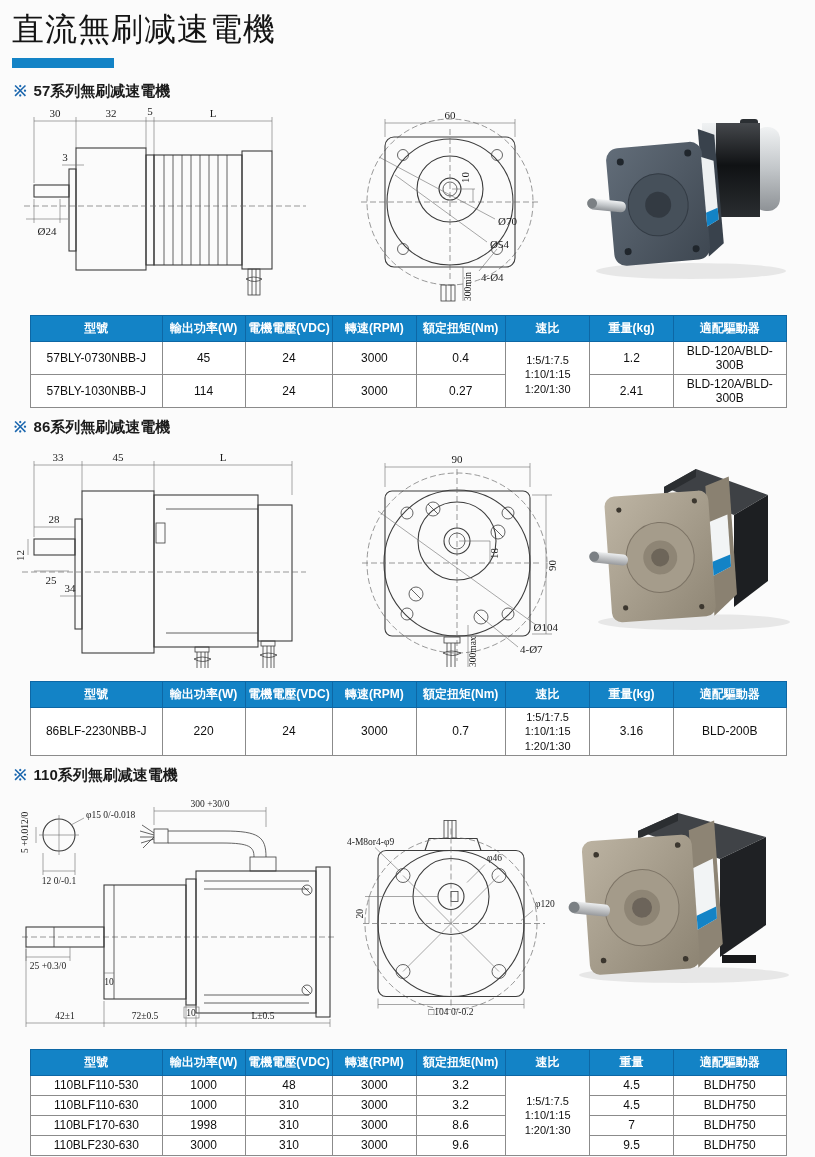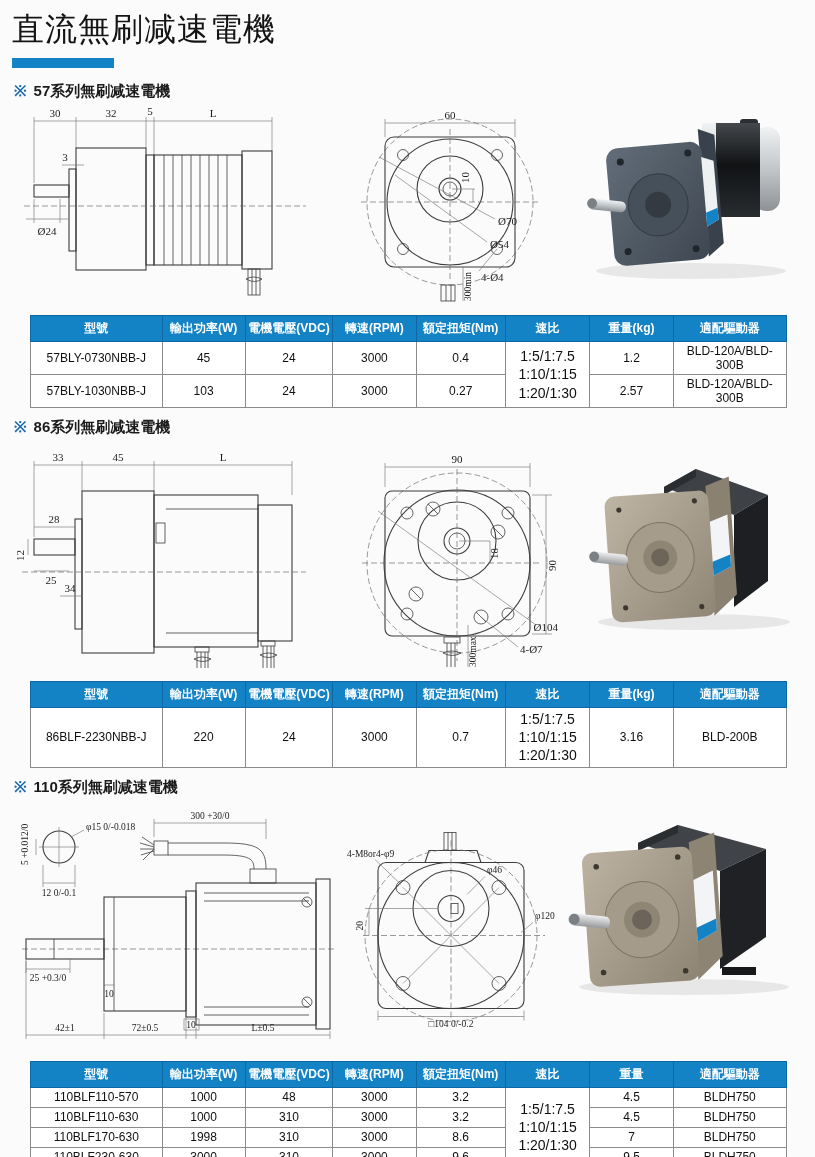--- a/index.html
+++ b/index.html
@@ -20,21 +20,21 @@
   .ln2{stroke:#3d3d3d;stroke-width:0.8;fill:none}
   .thin{stroke:#6d6d6d;stroke-width:0.6;fill:none}
   .dash{stroke:#6d6d6d;stroke-width:0.7;fill:none;stroke-dasharray:6 3}
   text.dim{font-family:"Liberation Serif",serif;font-size:11px;fill:#1c1c1c}
   text.dims{font-family:"Liberation Serif",serif;font-size:9.5px;fill:#1c1c1c}
   table.spec{border-collapse:collapse;width:757px;margin:12px 0 8px 18px;text-align:center;
              background:#fff;font-size:12px;table-layout:fixed}
   table.spec th{background:var(--accent);color:#fff;font-weight:bold;border:1px solid var(--hdrborder);
                 padding:4px 1px;font-size:12px}
   table.spec td{border:1px solid var(--cellborder);padding:2px 1px;color:#0f0f0f;height:20px}
-  td.ratio{white-space:pre-line;font-size:14px;line-height:1.3}
+  td.ratio{white-space:pre-line;font-size:11px;line-height:1.3}
 </style>
 </head>
 <body>
 
 <div class="page">
 
   <div class="title">直流無刷减速電機</div>
   <div class="subtitle">
     <div class="bar"></div>
   </div>
@@ -193,25 +193,25 @@
         <td>3000</td>
         <td>0.4</td>
         <td class="ratio" rowspan="2">1:5/1:7.5
 1:10/1:15
 1:20/1:30</td>
         <td>1.2</td>
         <td>BLD-120A/BLD-300B</td>
       </tr>
       <tr>
         <td>57BLY-1030NBB-J</td>
-        <td>103</td>
+        <td>114</td>
         <td>24</td>
         <td>3000</td>
         <td>0.27</td>
-        <td>2.57</td>
+        <td>2.41</td>
         <td>BLD-120A/BLD-300B</td>
       </tr>
     </tbody>
   </table>
 
   <div class="sec-head">
     <span class="marker">※</span>
     <span>86系列無刷减速電機</span>
   </div>
 
@@ -541,21 +541,21 @@
       <th>電機電壓(VDC)</th>
       <th>轉速(RPM)</th>
       <th>額定扭矩(Nm)</th>
       <th>速比</th>
       <th>重量</th>
       <th>適配驅動器</th>
     </tr>
       </thead>
     <tbody>
       <tr>
-        <td>110BLF110-570</td>
+        <td>110BLF110-530</td>
         <td>1000</td>
         <td>48</td>
         <td>3000</td>
         <td>3.2</td>
         <td class="ratio" rowspan="4">1:5/1:7.5
 1:10/1:15
 1:20/1:30</td>
         <td>4.5</td>
         <td>BLDH750</td>
       </tr>

